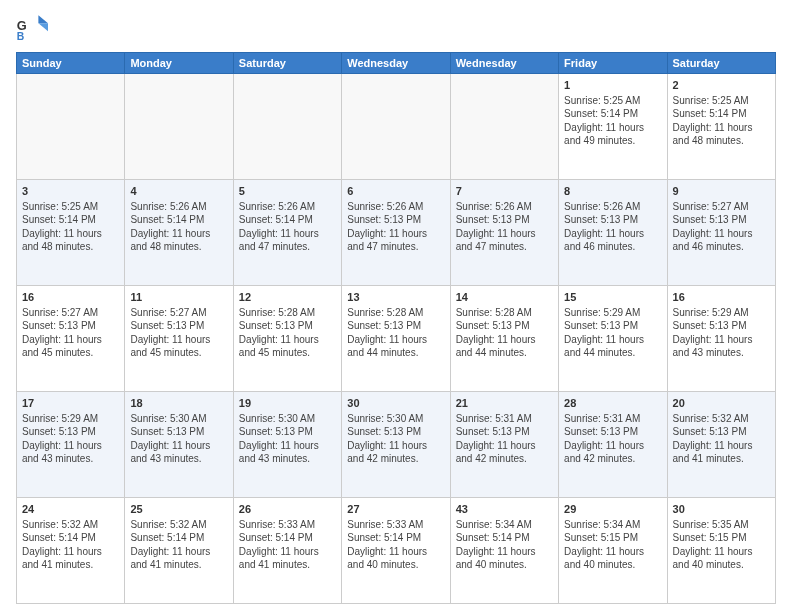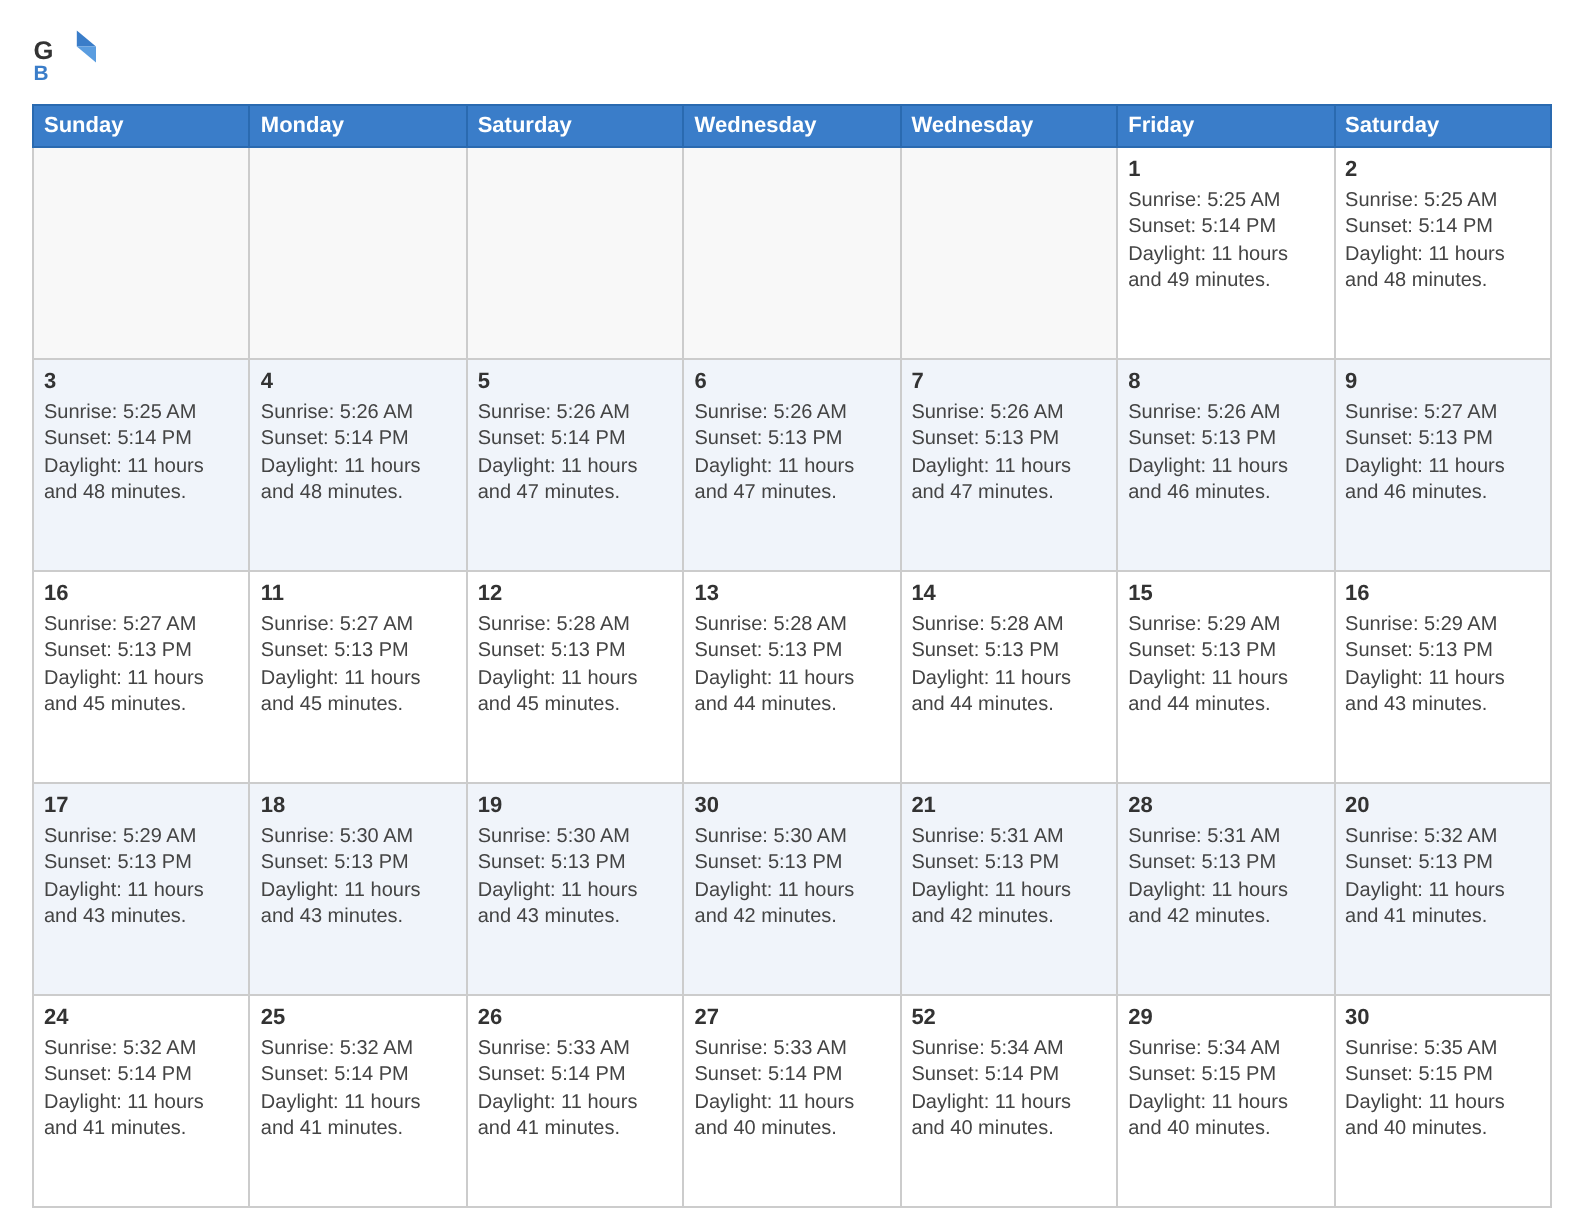--- a/index.html
+++ b/index.html
@@ -257,21 +257,21 @@
           </td>
           <td>
             <span class="day-num">26</span>
             <div class="day-info">Sunrise: 5:33 AM<br>Sunset: 5:14 PM<br>Daylight: 11 hours<br>and 41 minutes.</div>
           </td>
           <td>
             <span class="day-num">27</span>
             <div class="day-info">Sunrise: 5:33 AM<br>Sunset: 5:14 PM<br>Daylight: 11 hours<br>and 40 minutes.</div>
           </td>
           <td>
-            <span class="day-num">52</span>
+            <span class="day-num">43</span>
             <div class="day-info">Sunrise: 5:34 AM<br>Sunset: 5:14 PM<br>Daylight: 11 hours<br>and 40 minutes.</div>
           </td>
           <td>
             <span class="day-num">29</span>
             <div class="day-info">Sunrise: 5:34 AM<br>Sunset: 5:15 PM<br>Daylight: 11 hours<br>and 40 minutes.</div>
           </td>
           <td>
             <span class="day-num">30</span>
             <div class="day-info">Sunrise: 5:35 AM<br>Sunset: 5:15 PM<br>Daylight: 11 hours<br>and 40 minutes.</div>
           </td>

